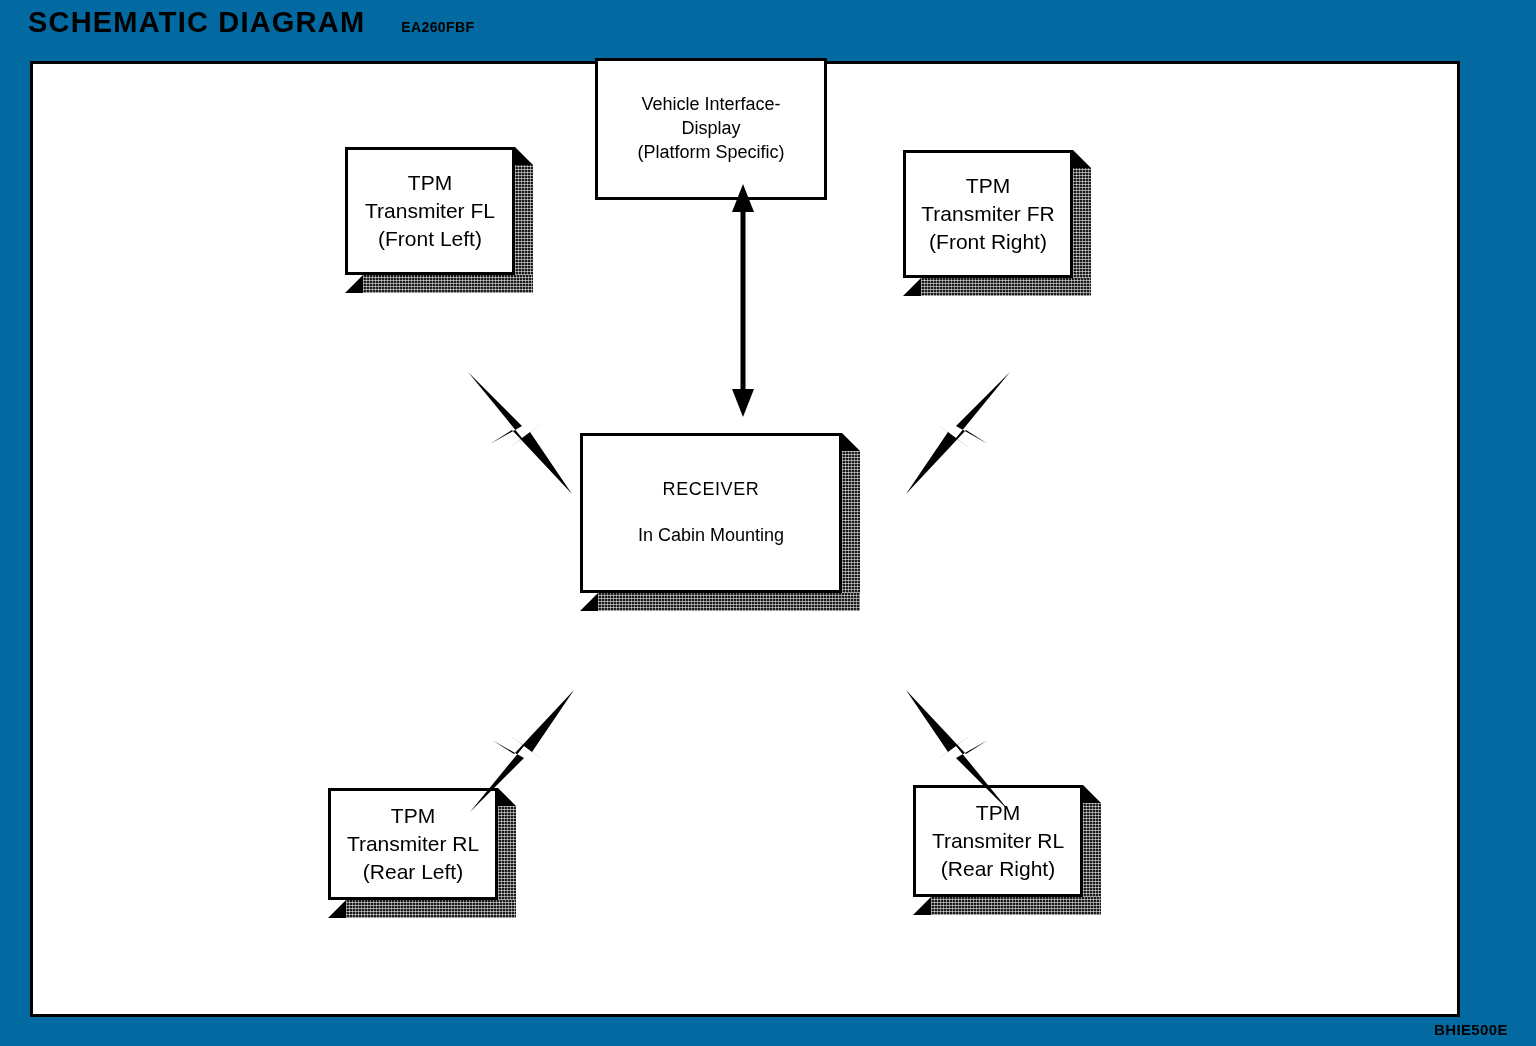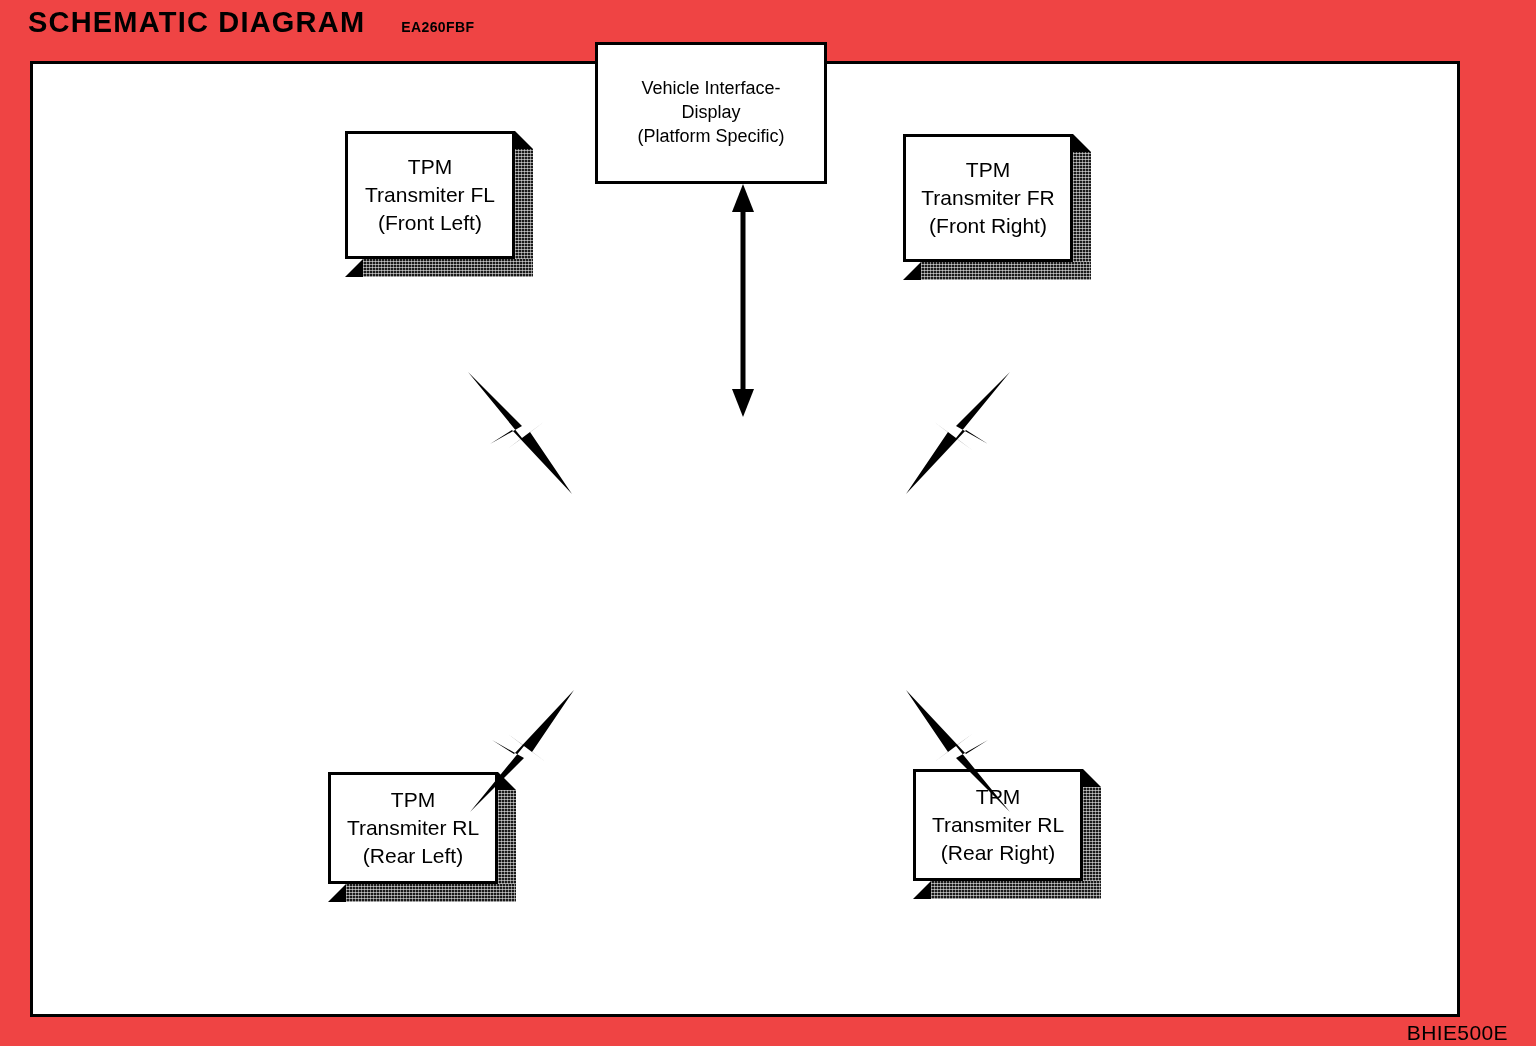--- a/index.html
+++ b/index.html
@@ -8,21 +8,21 @@
     background: #ffffff;
   }
   body {
     font-family: "Liberation Sans", sans-serif;
     -webkit-font-smoothing: none;
   }
   #page {
     position: relative;
     width: 1536px;
     height: 1046px;
-    background: #ef4444;
+    background: #0369a1;
     overflow: hidden;
   }
 
   
   #header {
     position: absolute;
     left: 28px;
     top: 6px;
     display: flex;
     align-items: baseline;
@@ -51,20 +51,21 @@
     height: 956px;
     border: 3px solid #000;
     background: #ffffff;
     box-sizing: border-box;
   }
 
   
   .node {
     position: absolute;
     box-sizing: border-box;
+    margin-top: 16px;
   }
   .node .face {
     position: absolute;
     left: 0;
     top: 0;
     width: 100%;
     height: 100%;
     border: 3px solid #000;
     background: #ffffff;
     box-sizing: border-box;
@@ -158,22 +159,22 @@
   #bolt-fl { left: 460px; top: 368px; width: 120px; height: 130px; }
   #bolt-fr { left: 898px; top: 368px; width: 120px; height: 130px; }
   #bolt-rl { left: 462px; top: 688px; width: 120px; height: 128px; }
   #bolt-rr { left: 898px; top: 688px; width: 120px; height: 128px; }
 
   
   #footer-code {
     position: absolute;
     right: 28px;
     top: 1021px;
-    font-size: 21px;
-    font-weight: normal;
+    font-size: 15px;
+    font-weight: bold;
     color: #000;
     letter-spacing: 0.4px;
   }
 </style>
 </head>
 <body>
 
 <div id="page">
 
   <div id="header">
@@ -214,20 +215,30 @@
     <div class="side-bevel"></div>
     <div class="bottom"></div>
     <div class="bottom-bevel"></div>
     <div class="face">
       <div class="label">TPM
 Transmiter FR
 (Front Right)</div>
     </div>
   </div>
 
+  <div class="node solid" id="node-receiver">
+    <div class="side"></div>
+    <div class="side-bevel"></div>
+    <div class="bottom"></div>
+    <div class="bottom-bevel"></div>
+    <div class="face">
+      <div class="label primary">RECEIVER</div>
+      <div class="label secondary">In Cabin Mounting</div>
+    </div>
+  </div>
 
   <div class="node solid tpm" id="node-tpm-rl">
     <div class="side"></div>
     <div class="side-bevel"></div>
     <div class="bottom"></div>
     <div class="bottom-bevel"></div>
     <div class="face">
       <div class="label">TPM
 Transmiter RL
 (Rear Left)</div>

